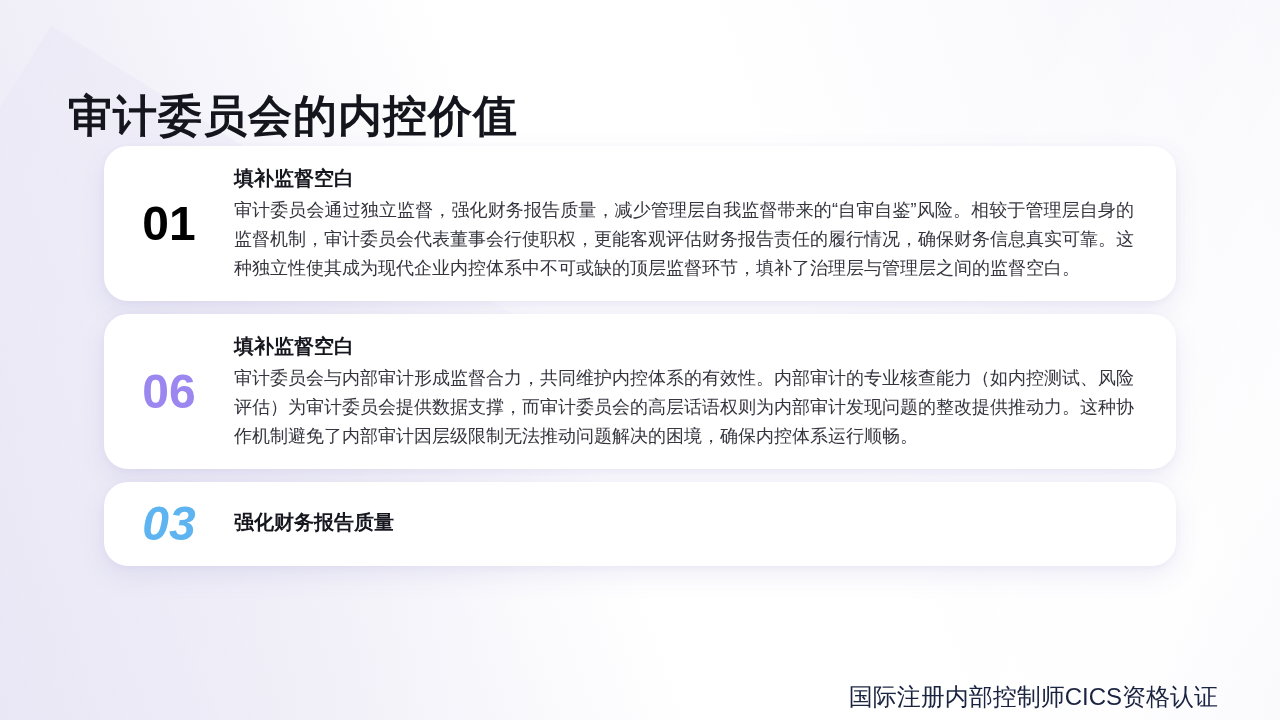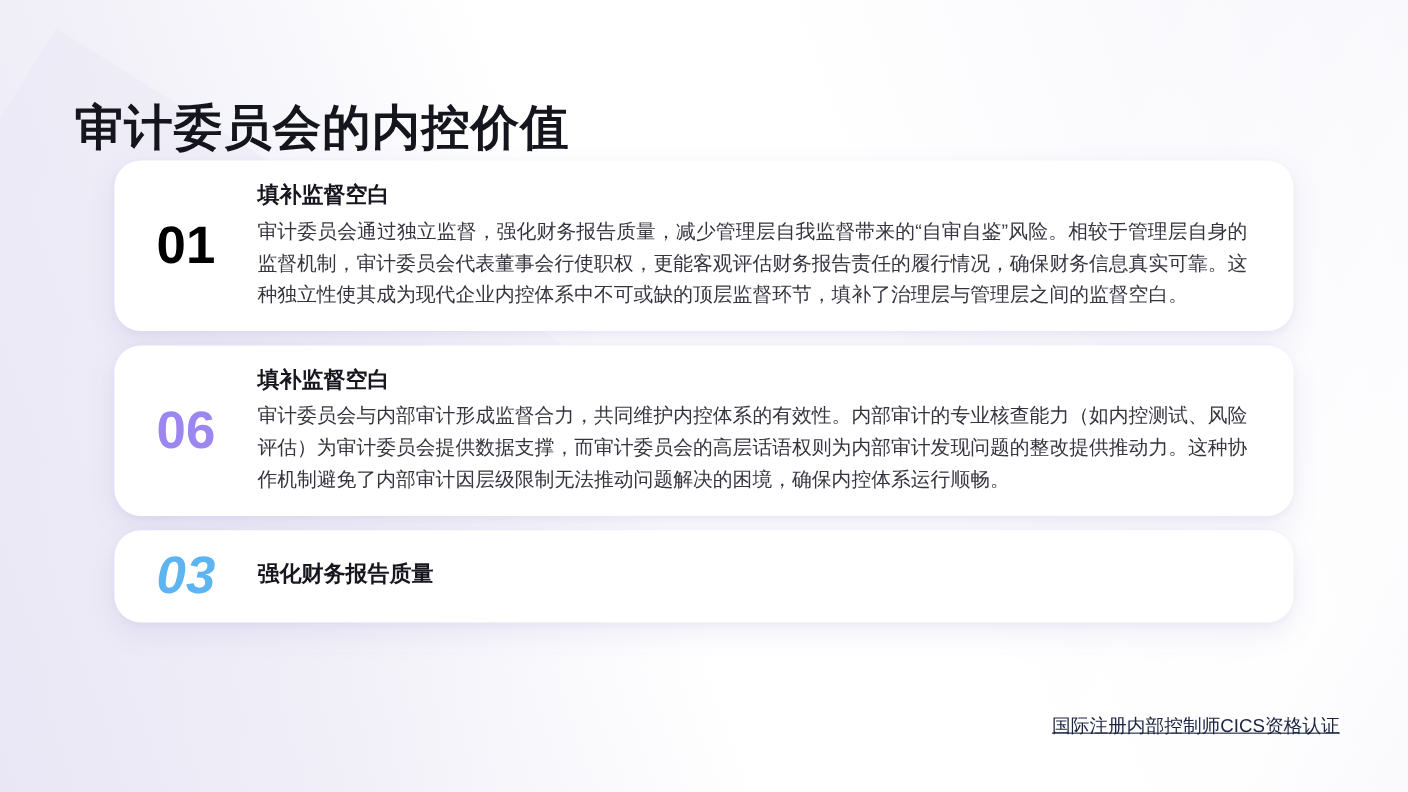--- a/index.html
+++ b/index.html
@@ -41,22 +41,22 @@
   .card-text{flex:1;min-width:0;}
   .card-heading{
     font-size:20px;font-weight:800;color:#16161f;
     line-height:28px;margin-bottom:4px;
   }
   .card-body{
     font-size:18px;color:#35353f;line-height:29px;
     text-align:justify;
   }
   .footer{
-    position:absolute;right:62px;top:648px;
-    font-size:17px;font-weight:400;text-decoration:underline;
+    position:absolute;right:62px;top:681px;
+    font-size:24px;font-weight:400;
   }
 </style>
 </head>
 <body>
 
 <div class="stripe stripe-a"></div>
 <div class="stripe stripe-b"></div>
 <div class="stripe stripe-c"></div>
 
 <h1 class="title">审计委员会的内控价值</h1>

